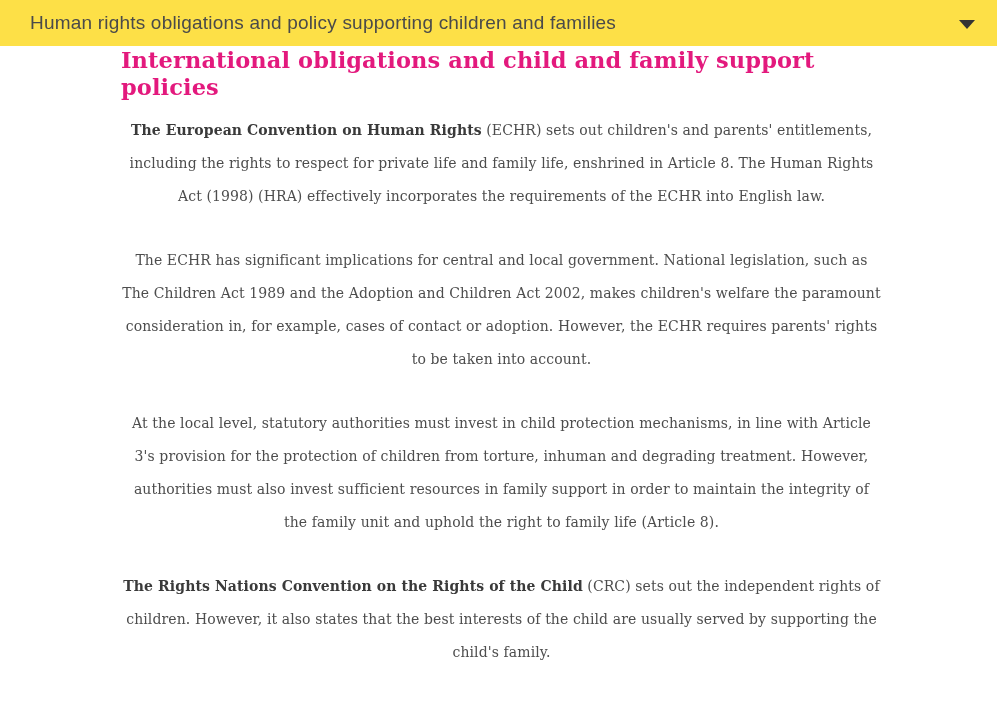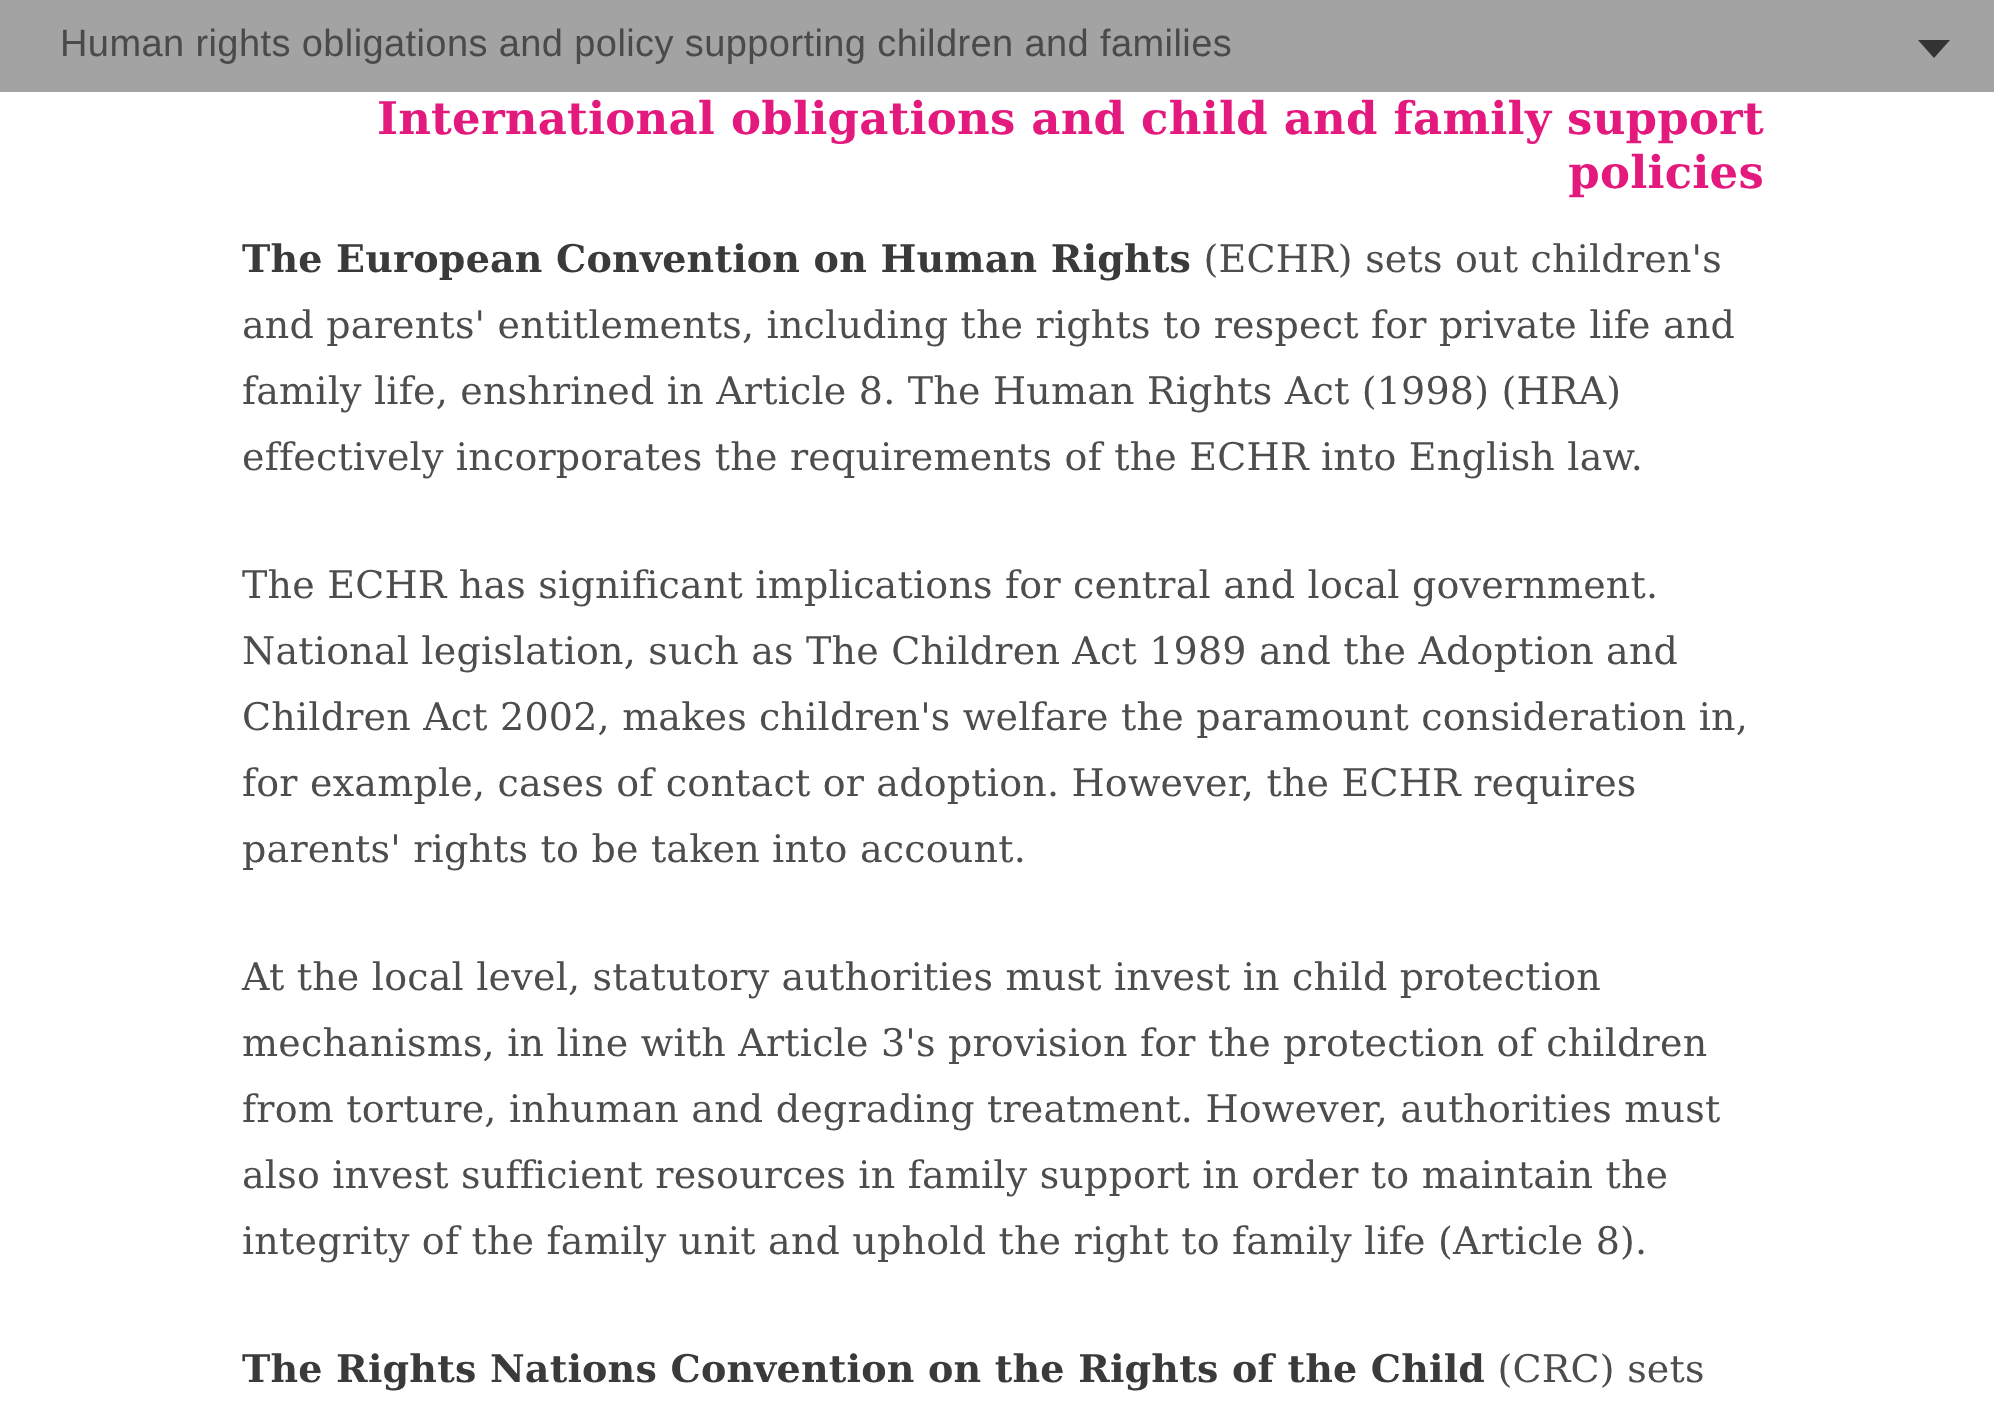--- a/index.html
+++ b/index.html
@@ -10,21 +10,21 @@
   body {
     width: 997px;
     height: 707px;
     overflow: hidden;
     font-family: "DejaVu Serif", serif;
   }
   .accordion-header {
     box-sizing: border-box;
     width: 997px;
     height: 46px;
-    background: #a3a3a3;
+    background: #fde047;
     display: flex;
     align-items: center;
     justify-content: space-between;
     padding: 0 22px 0 30px;
     cursor: pointer;
   }
   .header-title {
     font-family: "Liberation Sans", sans-serif;
     font-weight: 300;
     font-size: 19px;
@@ -44,28 +44,28 @@
     box-sizing: border-box;
     padding: 1px 115px 20px 121px;
   }
   .section-heading {
     margin: 0 0 13px 0;
     color: #e3197d;
     font-size: 22.5px;
     line-height: 27px;
     font-weight: 700;
     letter-spacing: 0.1px;
-    text-align: right;
   }
   .para {
     margin: 0 0 31px 0;
-    font-size: 19px;
+    font-size: 14px;
     line-height: 33px;
     color: #4d4d4d;
     letter-spacing: 0.1px;
+    text-align: center;
   }
   .para:last-child {
     margin-bottom: 0;
   }
   .para strong {
     color: #3a3a3a;
     font-weight: 700;
   }
 </style>
 </head>

